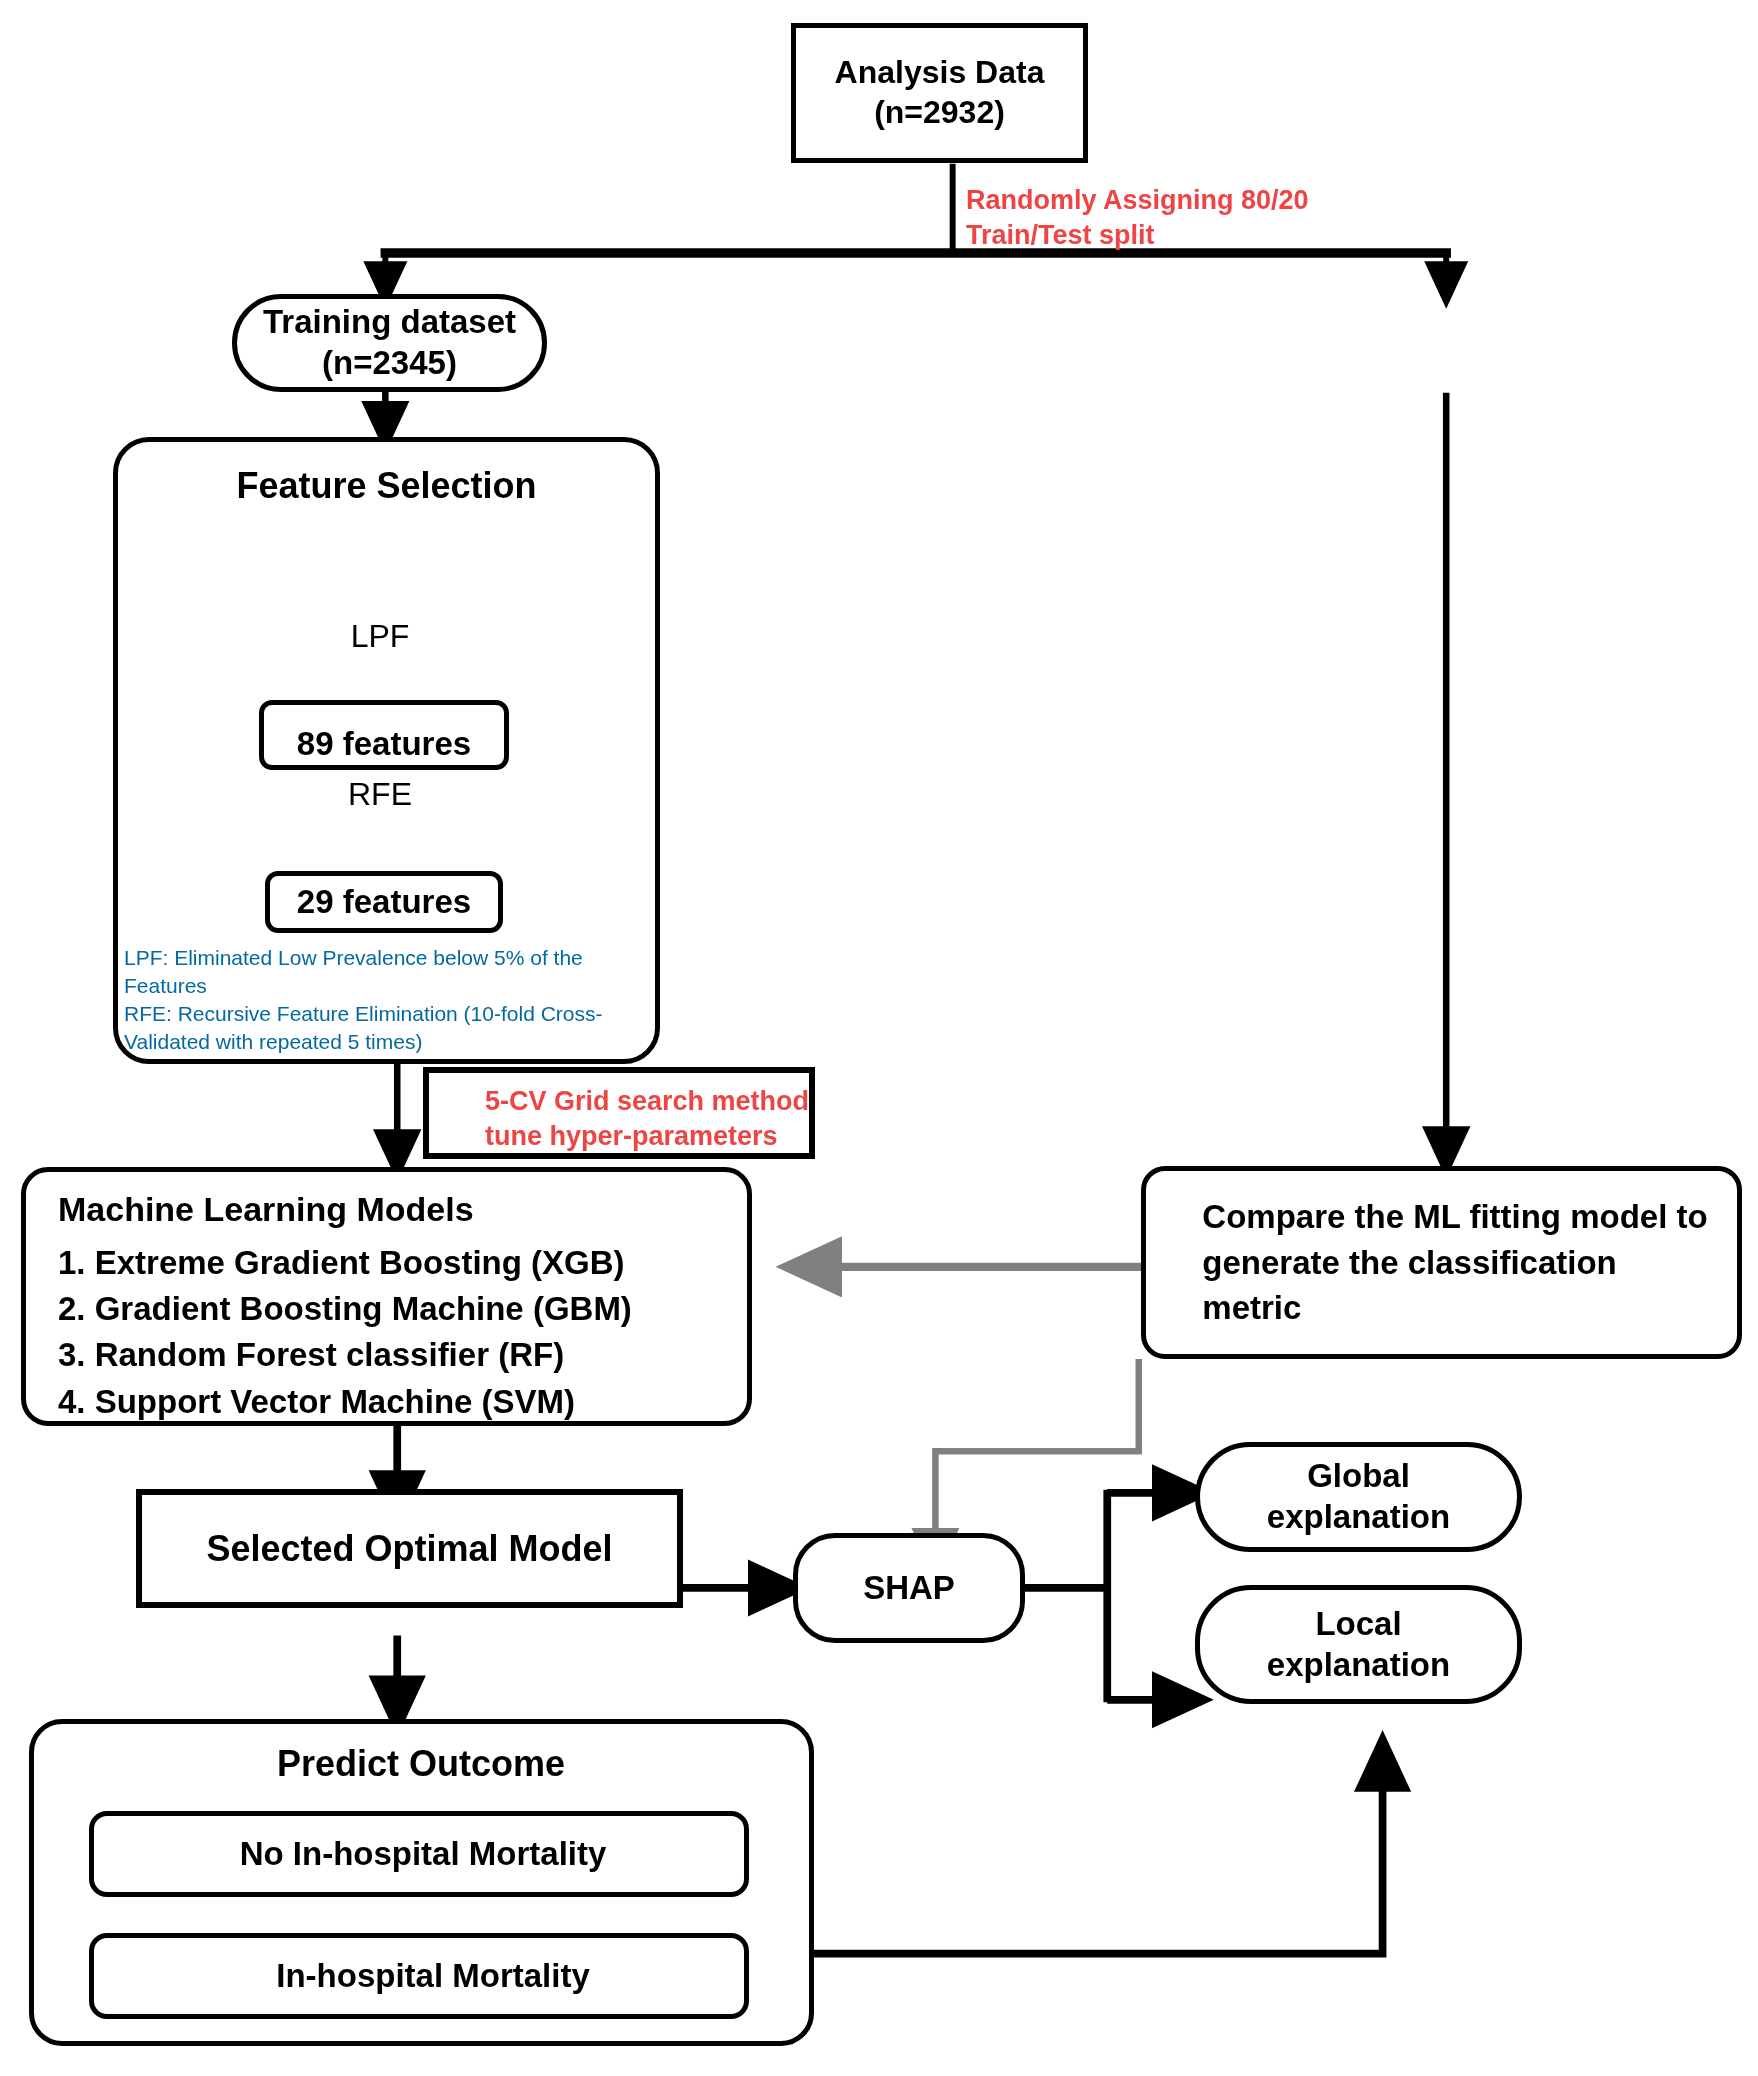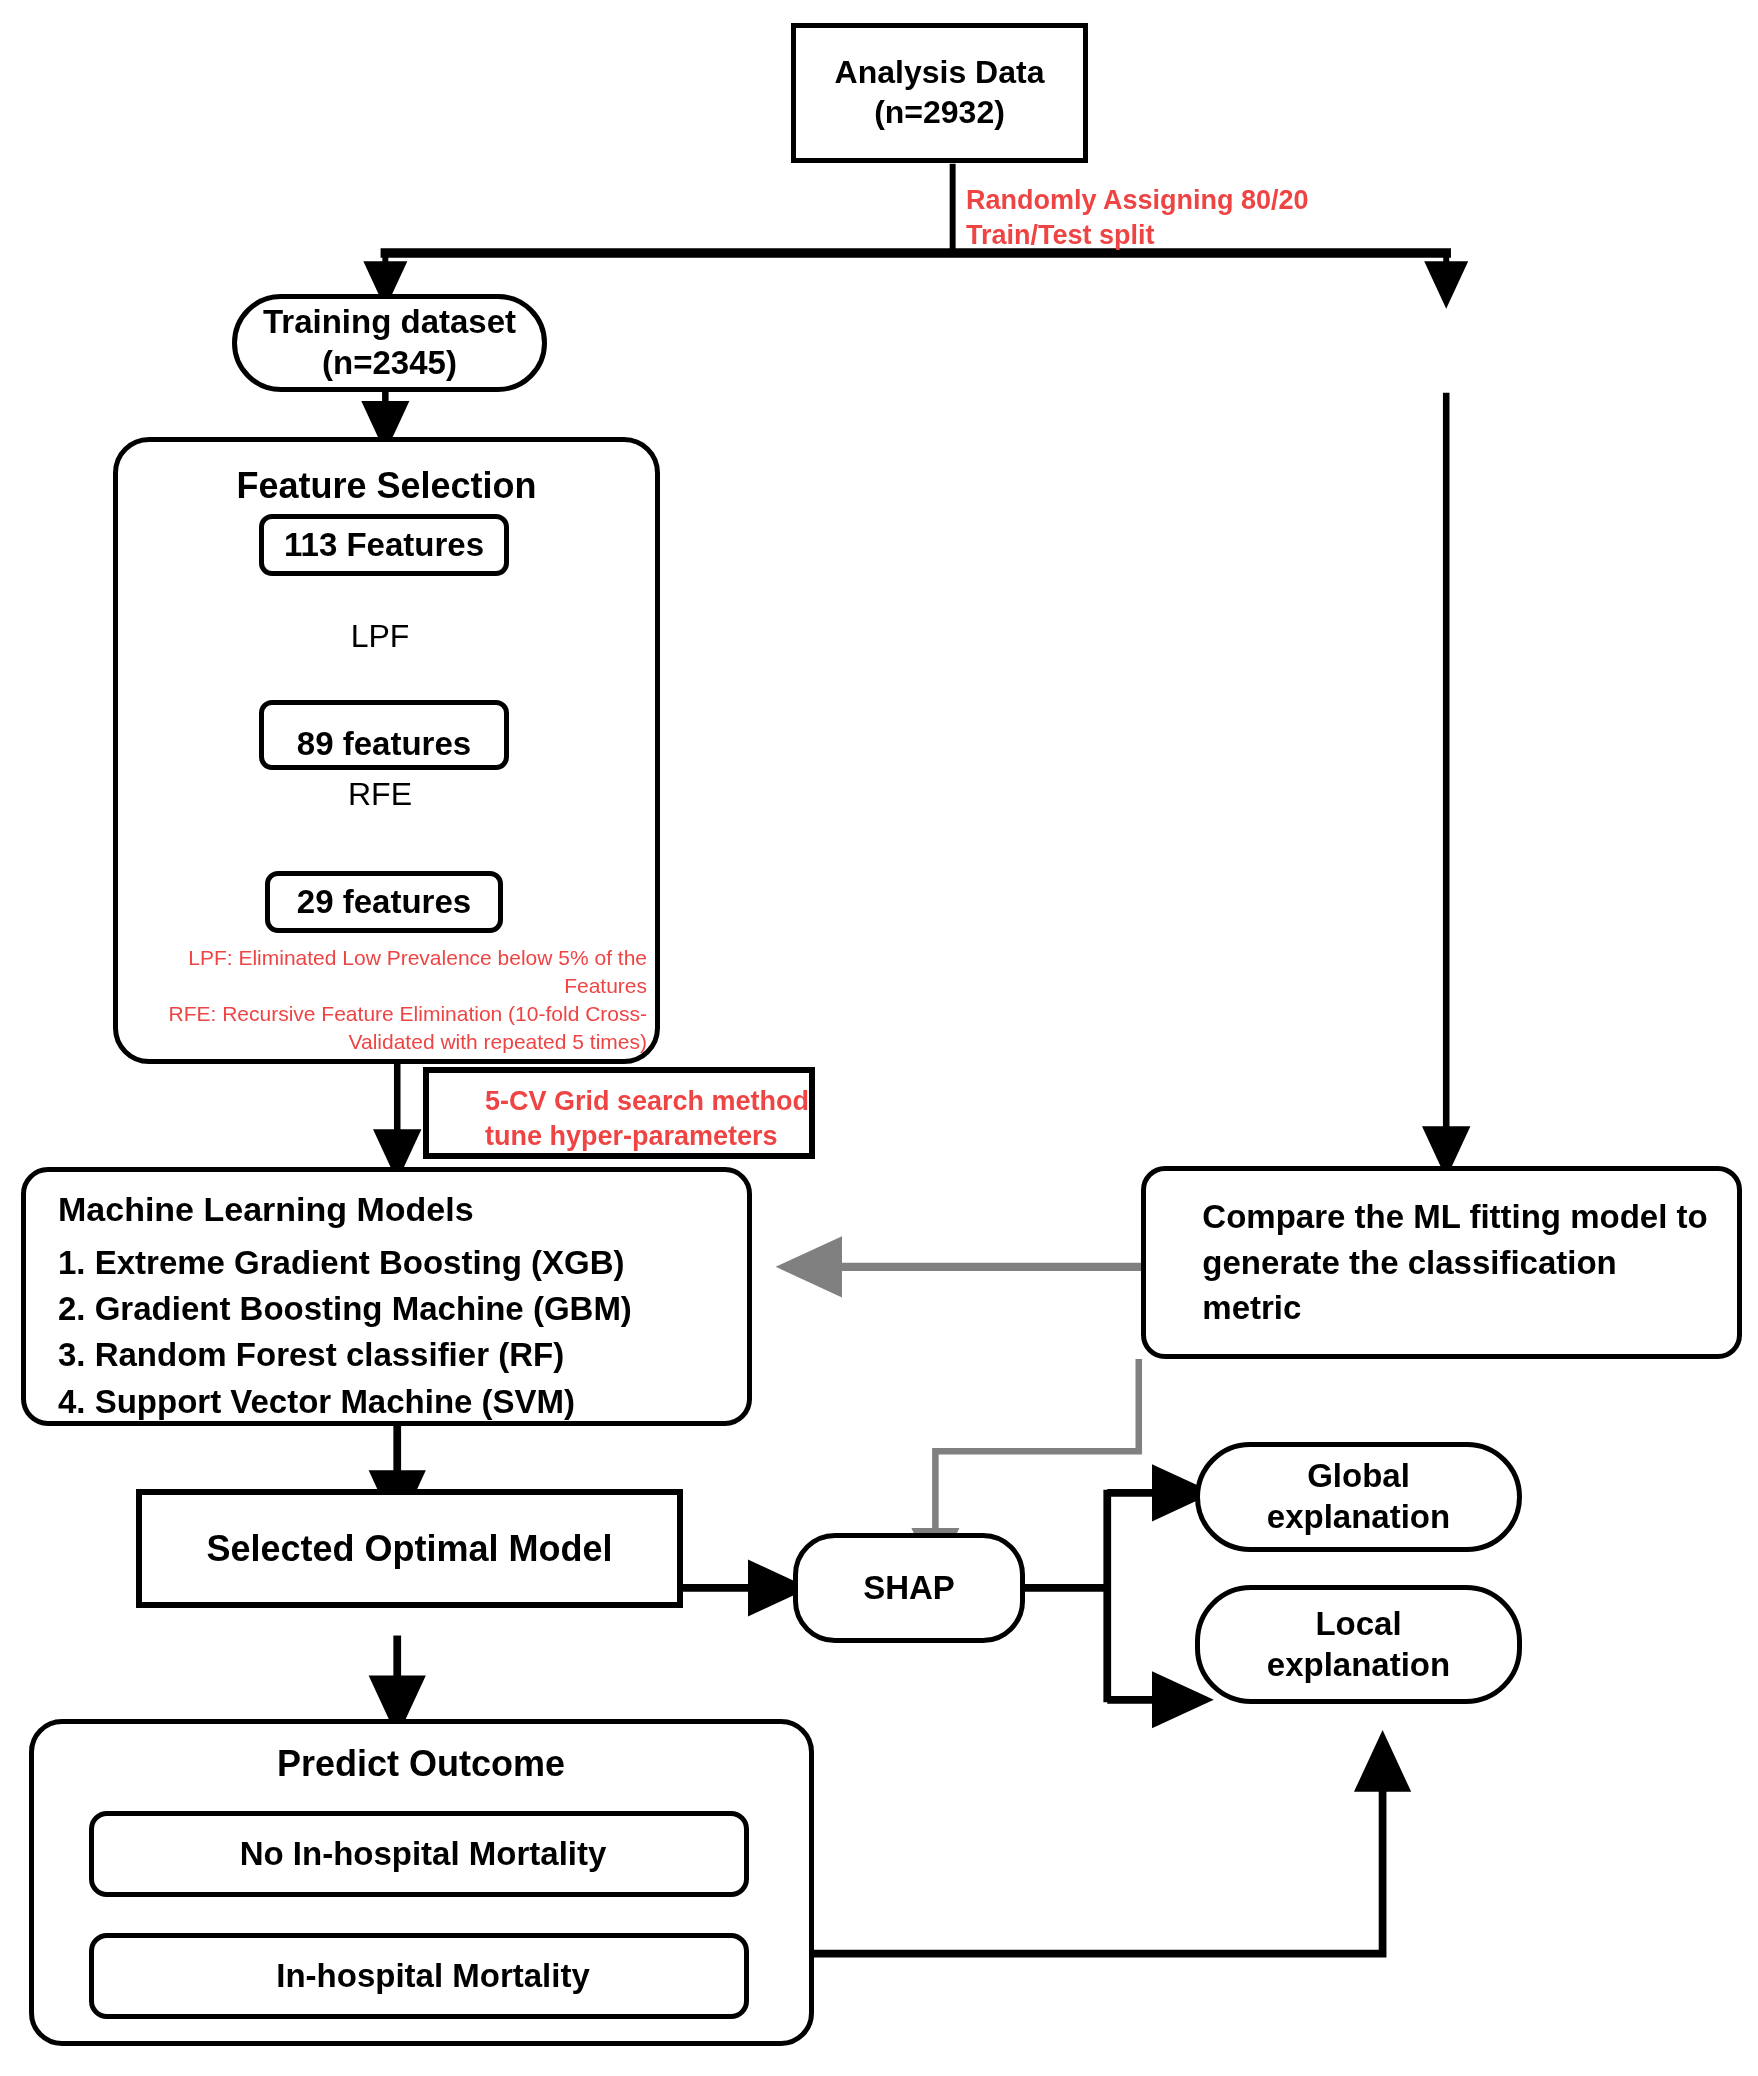--- a/index.html
+++ b/index.html
@@ -13,22 +13,22 @@
   .rect{border:5.4px solid #000;border-radius:0;}
   .soft{border:5.4px solid #000;border-radius:36px;}
   .pill{border:5.4px solid #000;border-radius:119px;}
   .t-54{font-size:32px;line-height:1.24;}
   .t-56{font-size:33px;line-height:1.24;}
   .t-60{font-size:36px;line-height:1.22;}
 
   .label-text{position:absolute;z-index:4;color:#ef4444;font-weight:bold;
               font-size:27px;line-height:1.28;white-space:pre-line;text-align:left;margin-top:12px;}
 
-  .legend{position:absolute;z-index:4;color:#ef4444;font-weight:normal;
-          font-size:21px;line-height:1.33;text-align:right;white-space:pre-line;
+  .legend{position:absolute;z-index:4;color:#0369a1;font-weight:normal;
+          font-size:21px;line-height:1.33;text-align:left;white-space:pre-line;
           font-family:"Liberation Sans", sans-serif;}
 
   .node-head{position:absolute;z-index:4;font-weight:bold;color:#000;}
 
   .ml-list{position:absolute;z-index:4;color:#000;font-weight:bold;
            font-size:33px;line-height:1.40;text-align:left;}
   .ml-list div{white-space:nowrap;}
 </style>
 </head>
 <body>
@@ -100,23 +100,20 @@
   <div class="node pill t-56" style="left:232px;top:294px;width:315px;height:98px;">
     <div>Training dataset</div>
     <div>(n=2345)</div>
   </div>
 
 
   <div class="node soft" style="left:113px;top:437px;width:547px;height:627px;justify-content:flex-start;"></div>
 
   <div class="node-head t-60" style="left:113px;top:464px;width:547px;text-align:center;">Feature Selection</div>
 
-  <div class="node soft t-56" style="left:259px;top:514px;width:250px;height:62px;border-radius:13px;">
-    <div>113 Features</div>
-  </div>
 
   <div class="node-head" style="left:308px;top:618px;width:144px;text-align:center;font-size:32px;font-weight:normal;">LPF</div>
 
   <div class="node soft t-56" style="left:259px;top:700px;width:250px;height:70px;border-radius:13px;justify-content:flex-end;">
     <div>89 features</div>
   </div>
 
   <div class="node-head" style="left:308px;top:776px;width:144px;text-align:center;font-size:32px;font-weight:normal;">RFE</div>
 
   <div class="node soft t-56" style="left:265px;top:871px;width:238px;height:62px;border-radius:13px;">

